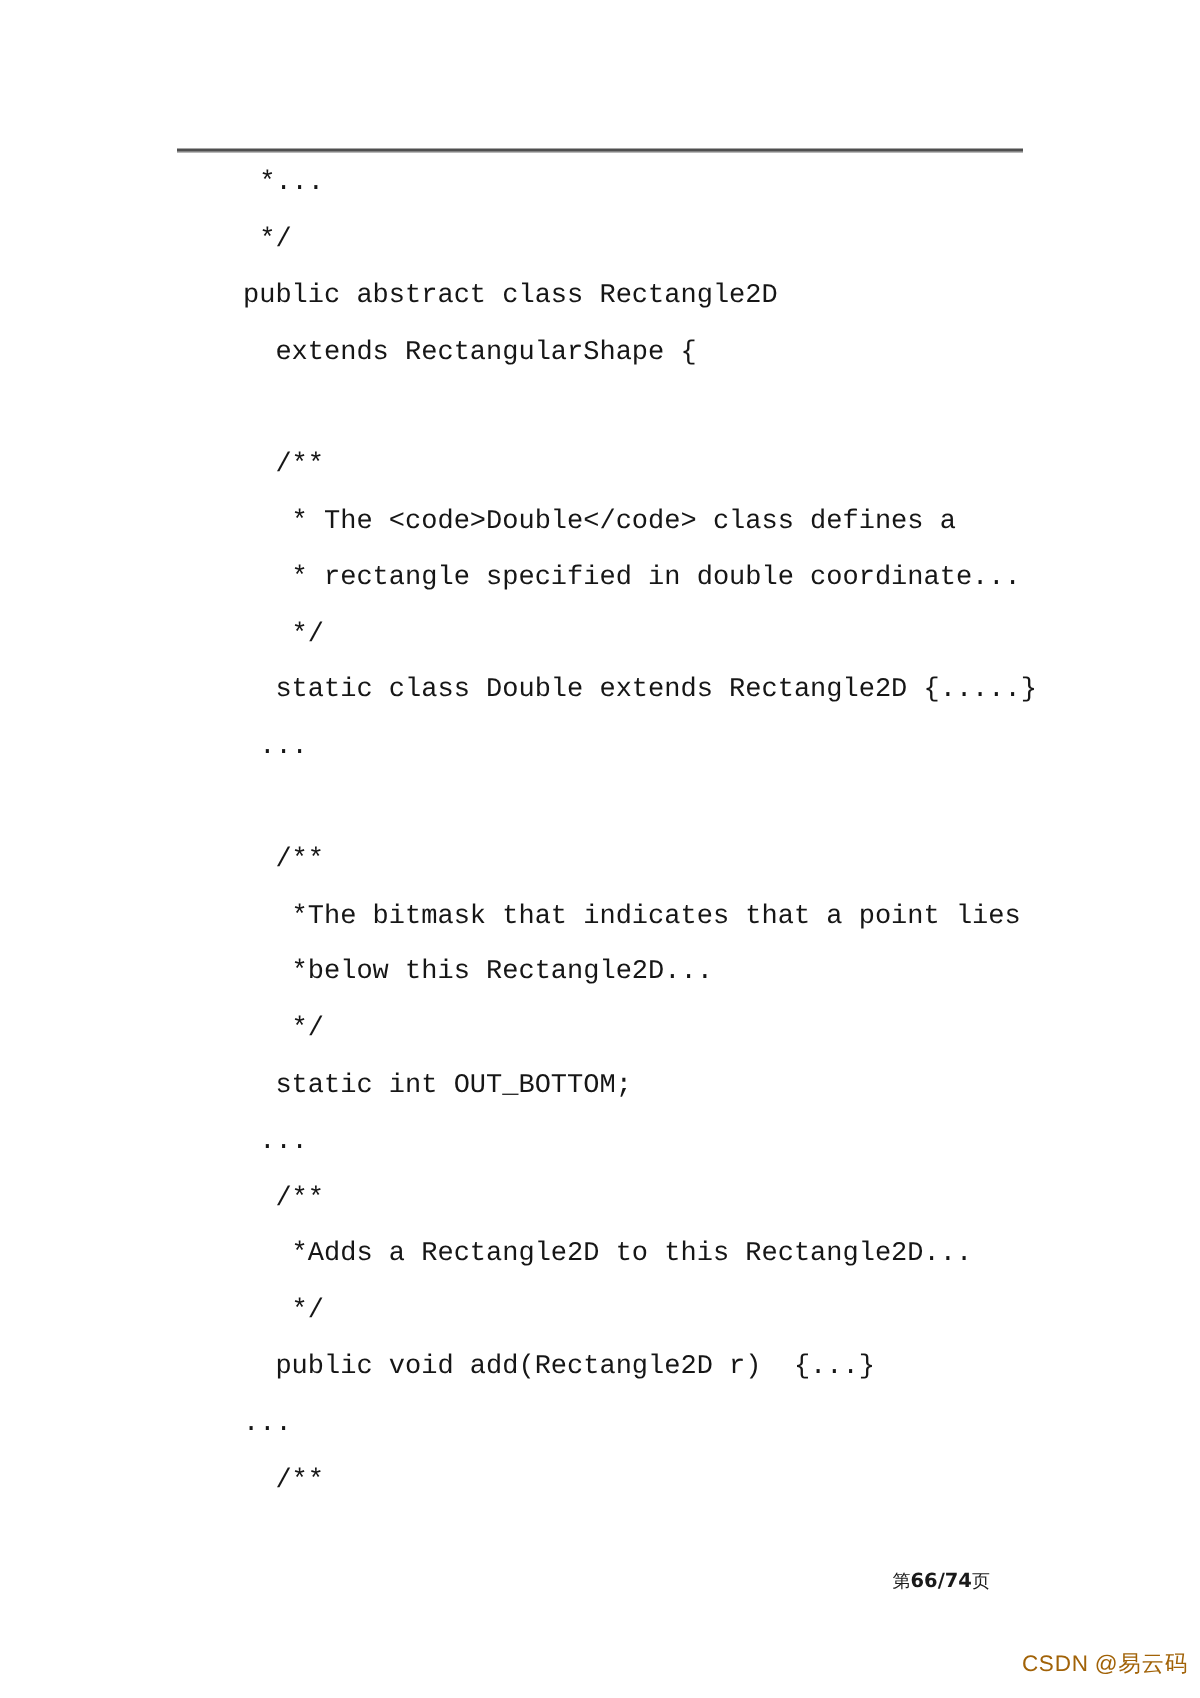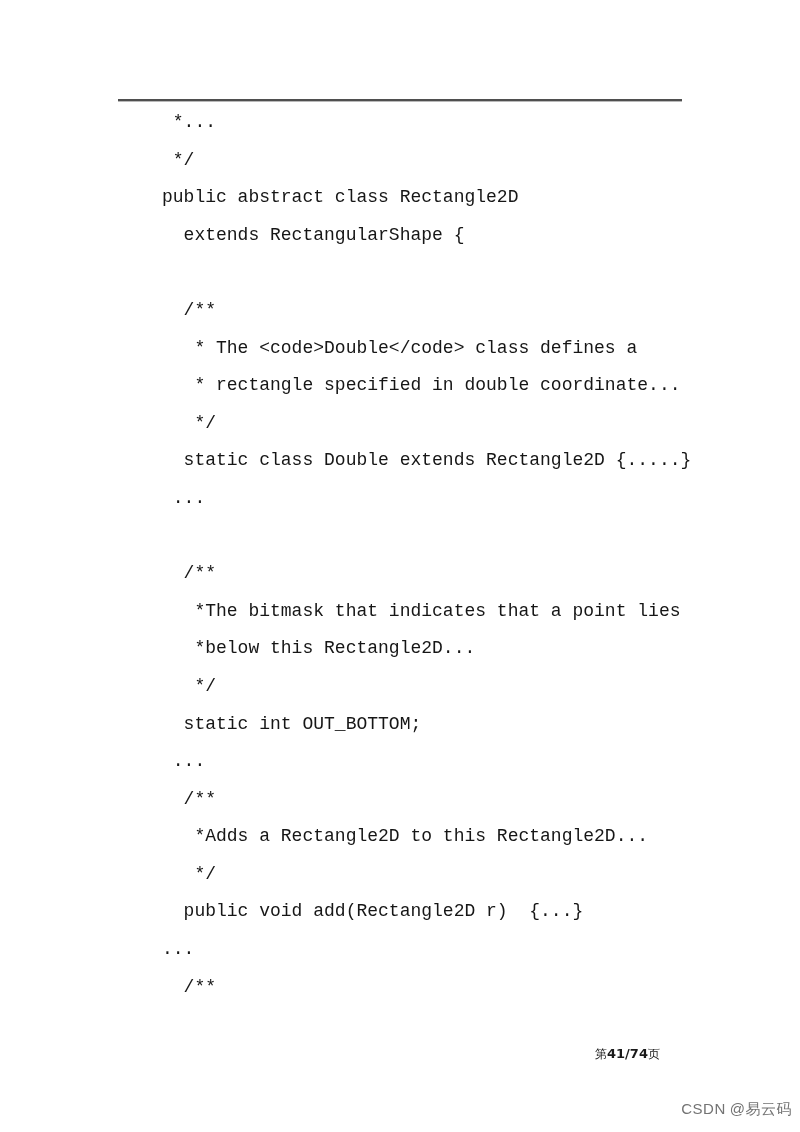--- a/index.html
+++ b/index.html
@@ -96,19 +96,19 @@
    */
   static int OUT_BOTTOM;
  ...
   /**
    *Adds a Rectangle2D to this Rectangle2D...
    */
   public void add(Rectangle2D r)  {...}
 ...
   /**</pre>
 
-  <div class="page-number"><span>第</span><span class="num">41/74</span><span>页</span></div>
+  <div class="page-number"><span>第</span><span class="num">66/74</span><span>页</span></div>
 
-  <div class="watermark" style="color: #737373; text-align: center;">
+  <div class="watermark" style="color: #a16207; text-align: center;">
     <span class="wm-brand">CSDN</span><span class="wm-author">@易云码</span>
   </div>
 
 </div>
 
 </body></html>

